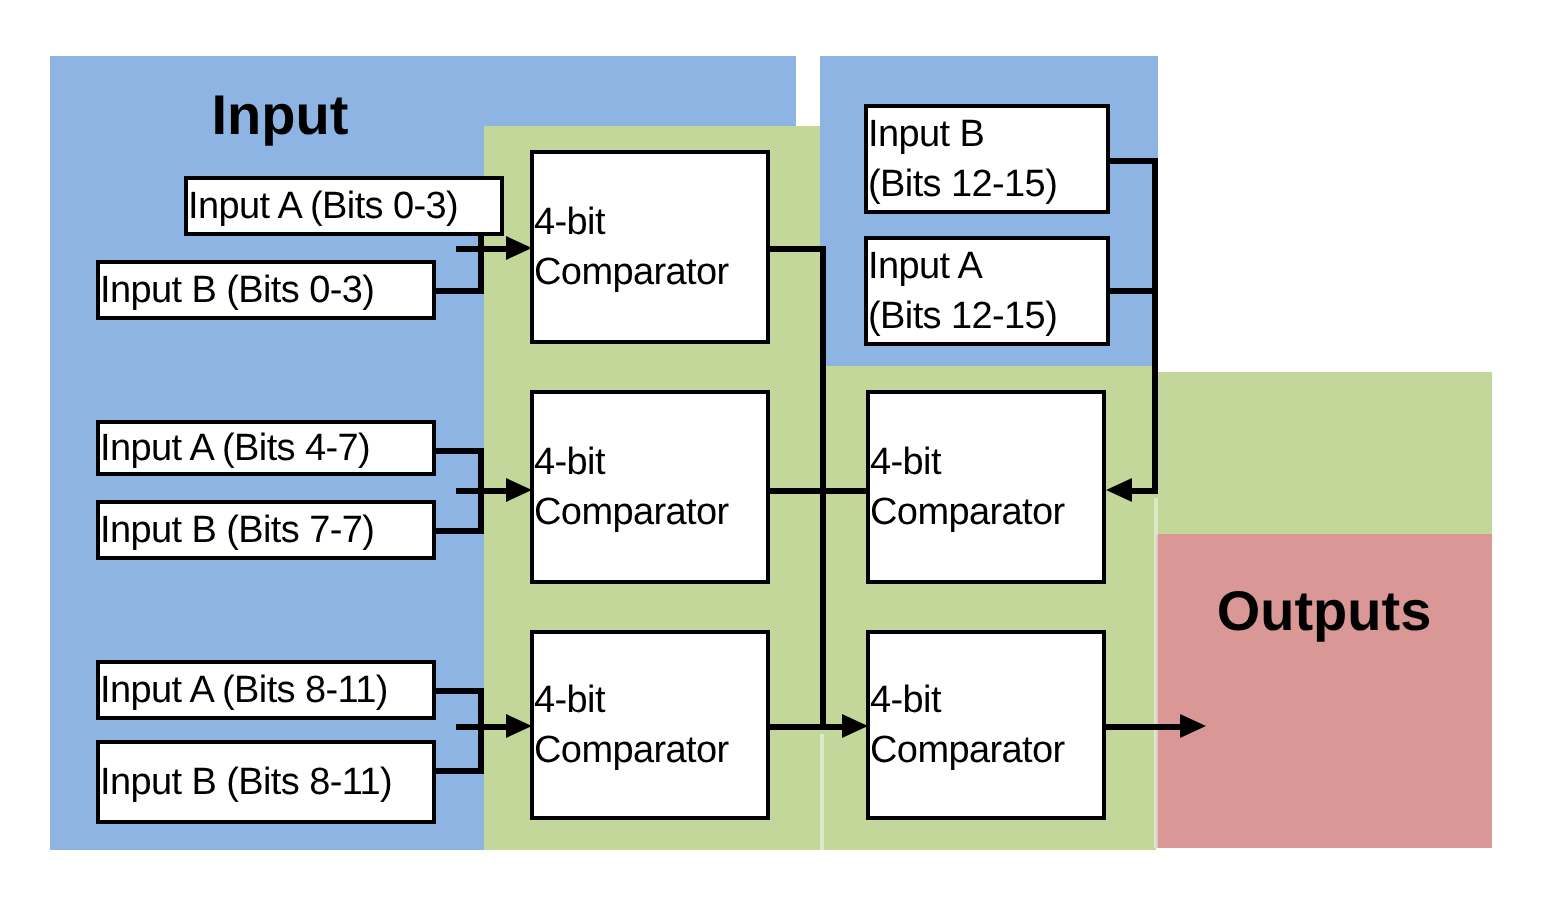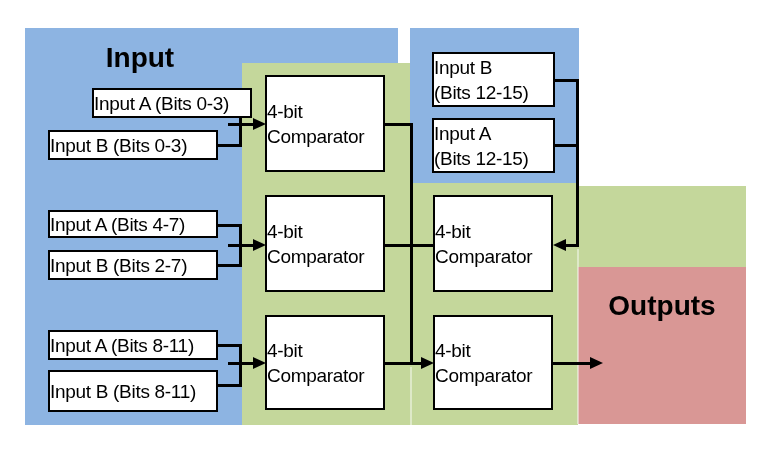--- a/index.html
+++ b/index.html
@@ -74,21 +74,21 @@
   <div class="wire" style="left:576px;top:78.5px;width:3px;height:168px;"></div>
   <div class="wire" style="left:564px;top:243.5px;width:15px;height:3px;"></div>
   <div class="arr arr-l" style="left:553px;top:239px;"></div>
 
   <div class="wire" style="left:553px;top:361.5px;width:37px;height:3px;"></div>
   <div class="arr arr-r" style="left:590px;top:357px;"></div>
 
   <div class="node" style="left:48px;top:88px;width:160px;height:30px;margin-left:44px;">Input A (Bits 0-3)</div>
   <div class="node" style="left:48px;top:130px;width:170px;height:30px;">Input B (Bits 0-3)</div>
   <div class="node" style="left:48px;top:210px;width:170px;height:28px;">Input A (Bits 4-7)</div>
-  <div class="node" style="left:48px;top:250px;width:170px;height:30px;">Input B (Bits 2-7)</div>
+  <div class="node" style="left:48px;top:250px;width:170px;height:30px;">Input B (Bits 7-7)</div>
   <div class="node" style="left:48px;top:330px;width:170px;height:30px;">Input A (Bits 8-11)</div>
   <div class="node" style="left:48px;top:370px;width:170px;height:42px;">Input B (Bits 8-11)</div>
 
   <div class="node" style="left:432px;top:52px;width:123px;height:55px;">
     <span>Input B</span>
     <span>(Bits 12-15)</span>
   </div>
   <div class="node" style="left:432px;top:118px;width:123px;height:55px;">
     <span>Input A</span>
     <span>(Bits 12-15)</span>

